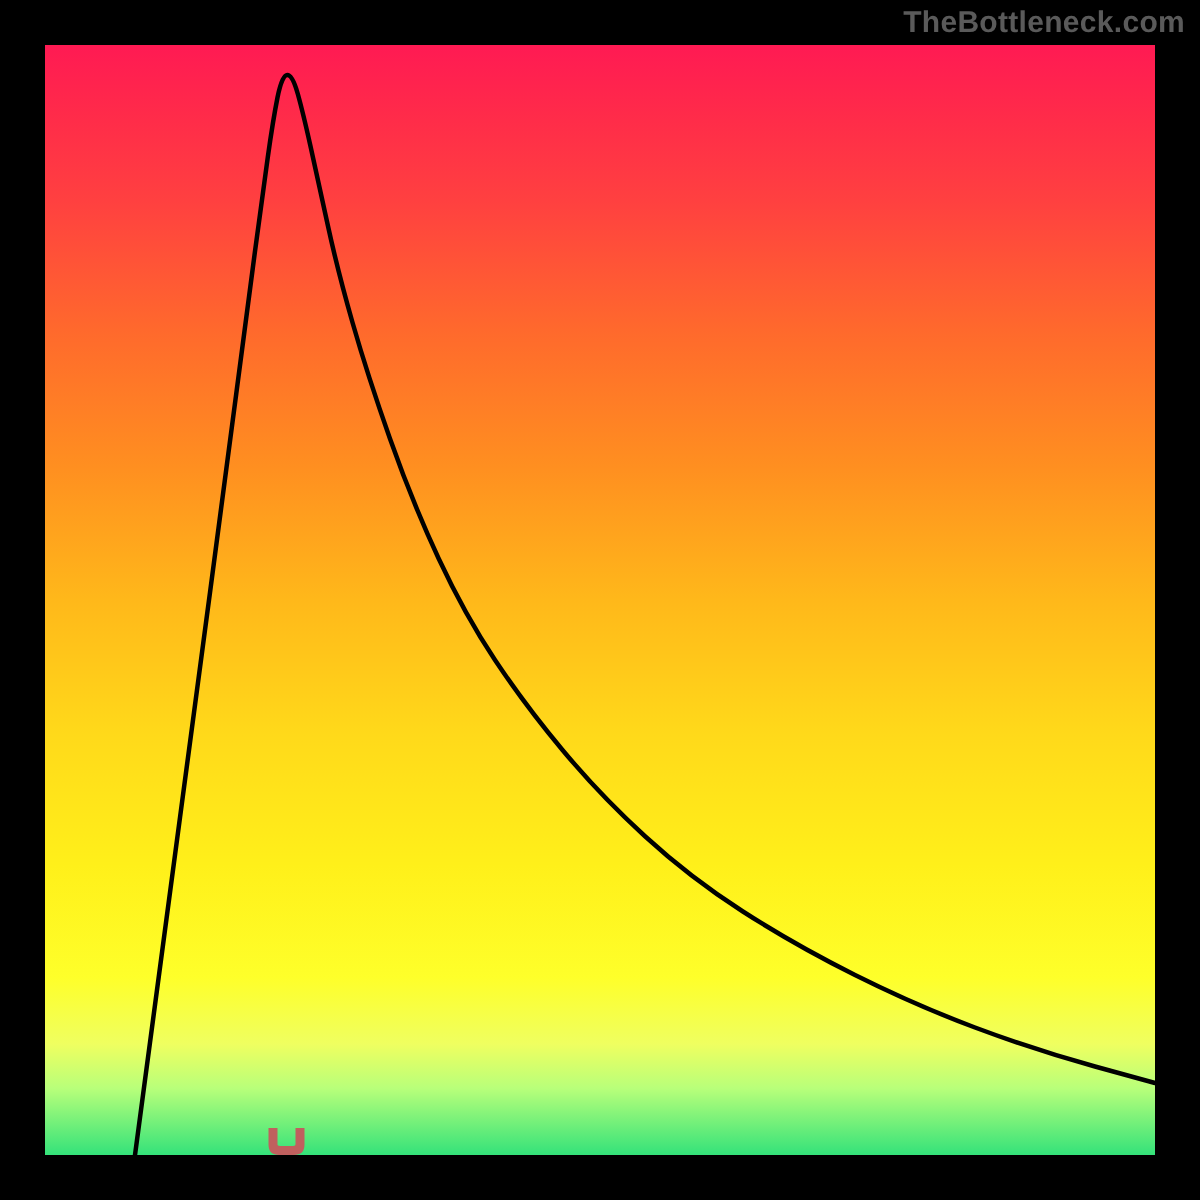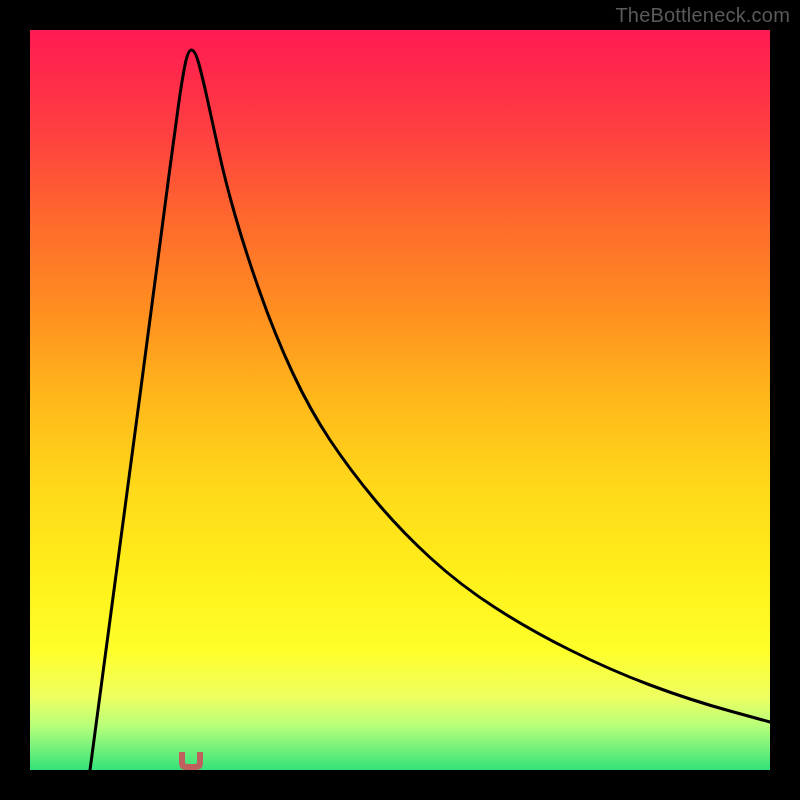--- a/index.html
+++ b/index.html
@@ -40,21 +40,21 @@
       #34e27a 100%
     );
   }
   .watermark {
     position: absolute;
     top: 4px;
     right: 10px;
     color: #5a5a5a;
     font-size: 20px;
     letter-spacing: 0.2px;
-    font-weight: 400;
+    font-weight: 700;
     user-select: none;
   }
   svg.curve {
     position: absolute;
     left: 0;
     top: 0;
     width: 740px;
     height: 740px;
     overflow: visible;
   }

